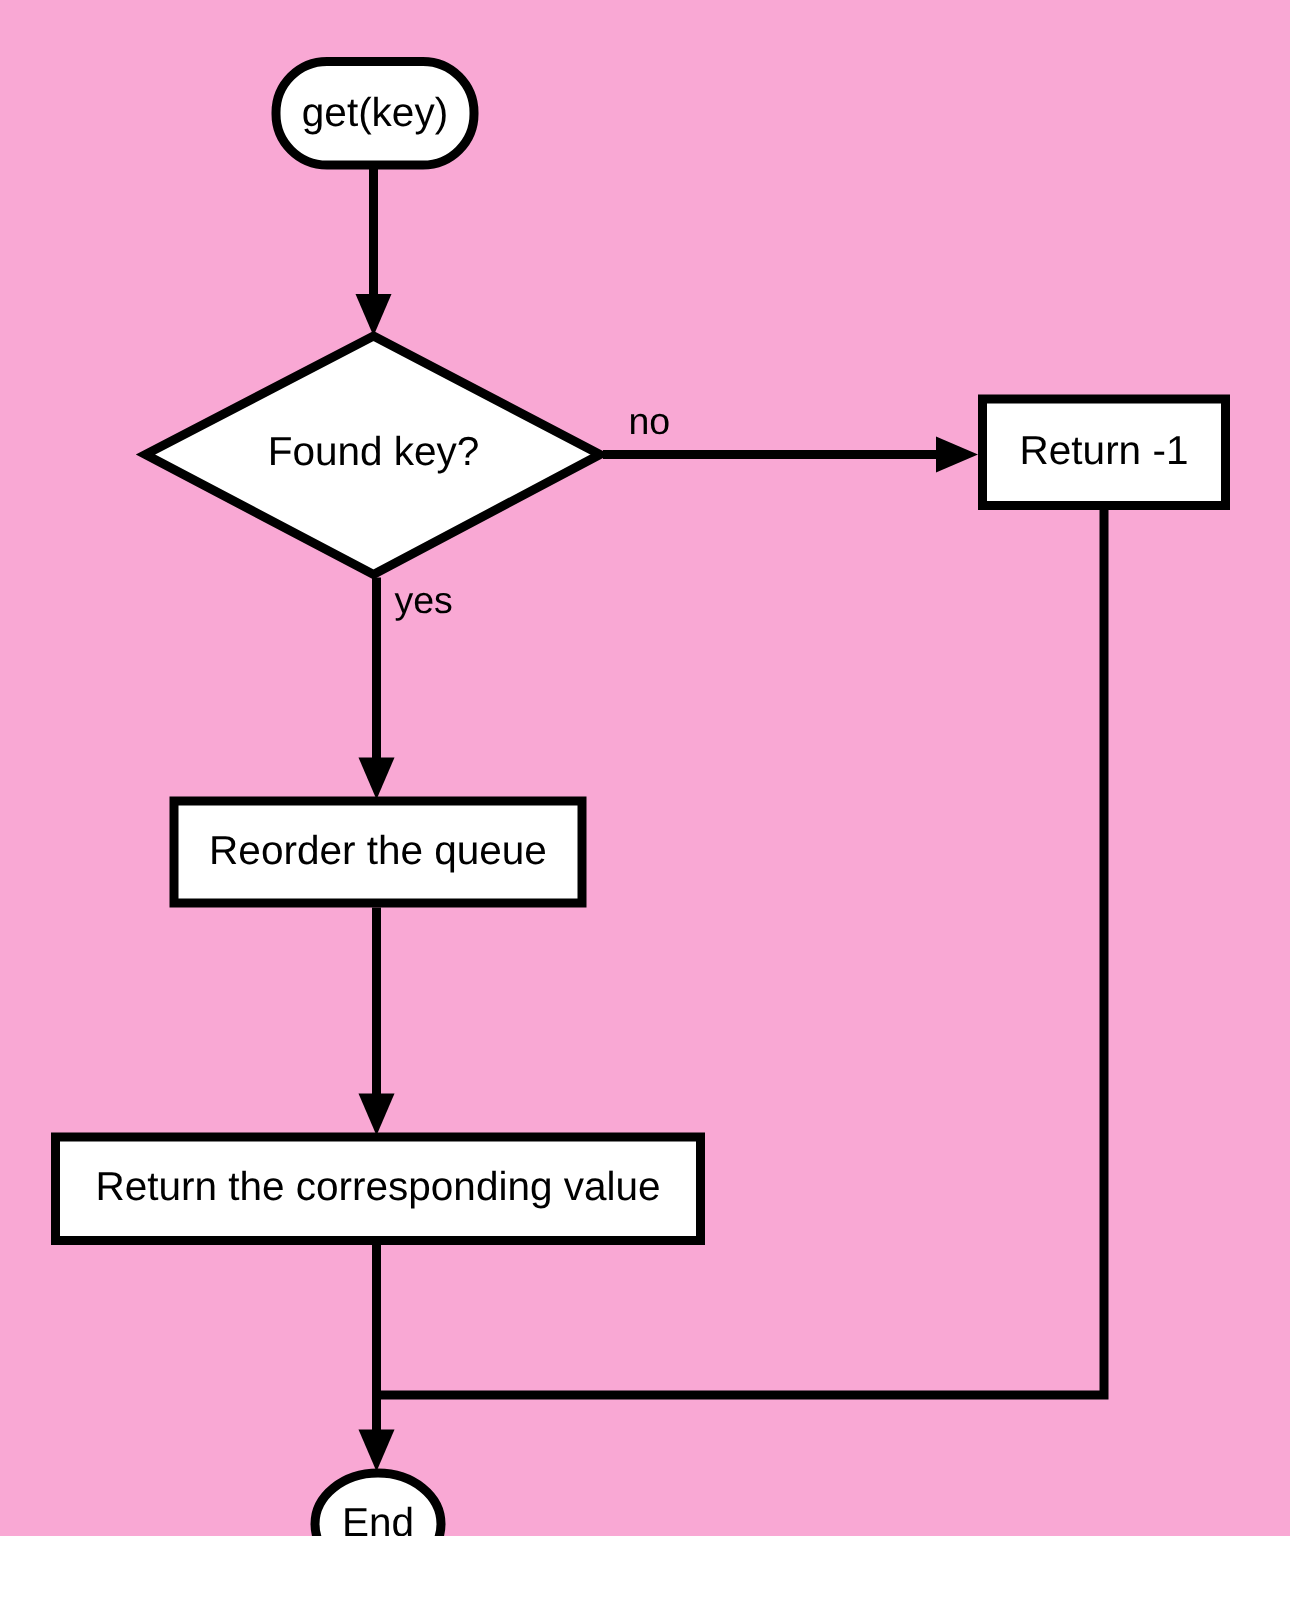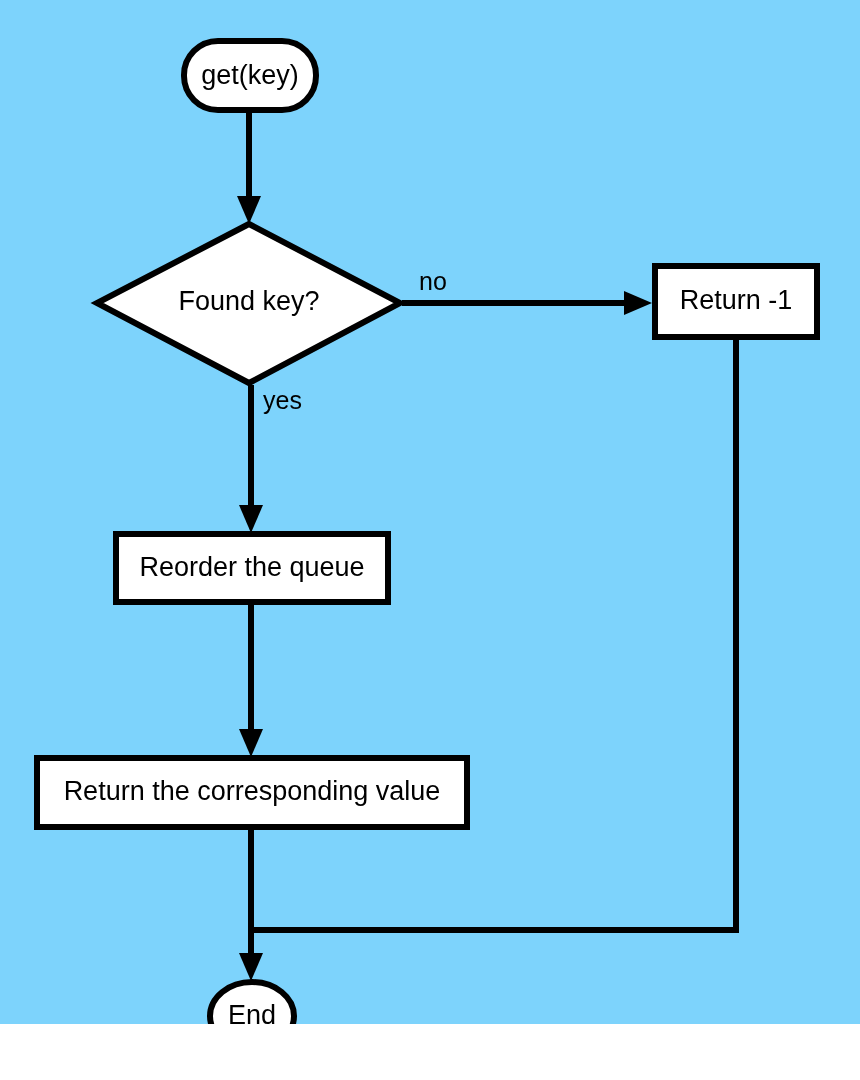--- a/index.html
+++ b/index.html
@@ -7,21 +7,21 @@
     padding: 0;
     background: #ffffff;
   }
   body {
     font-family: "Liberation Sans", sans-serif;
   }
   #flowchart-root {
     position: relative;
     width: 860px;
     height: 1024px;
-    background: #7dd3fc;
+    background: #f9a8d4;
     overflow: hidden;
   }
   #flow-svg {
     position: absolute;
     top: 0;
     left: 0;
     width: 860px;
     height: 1080px;
     display: block;
   }

